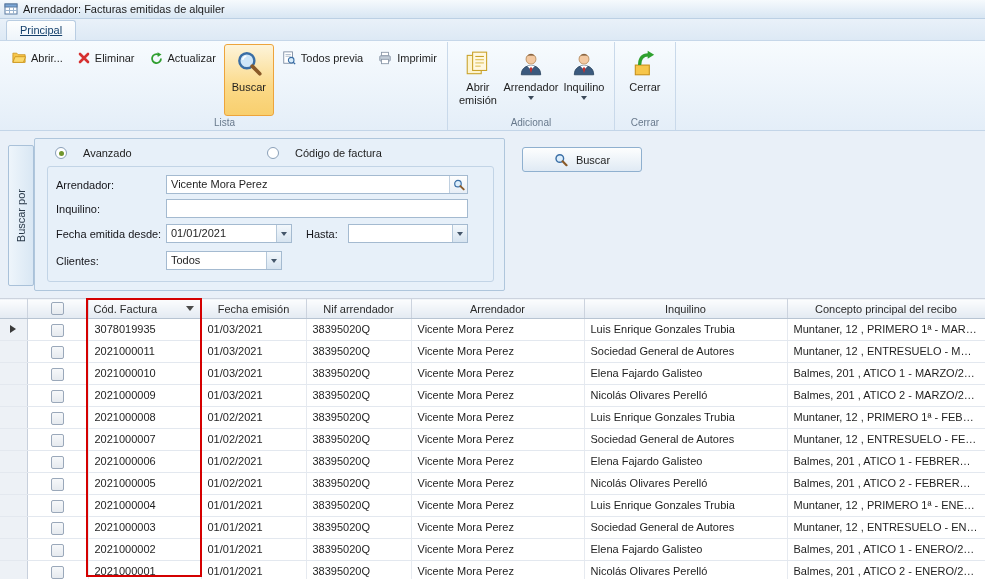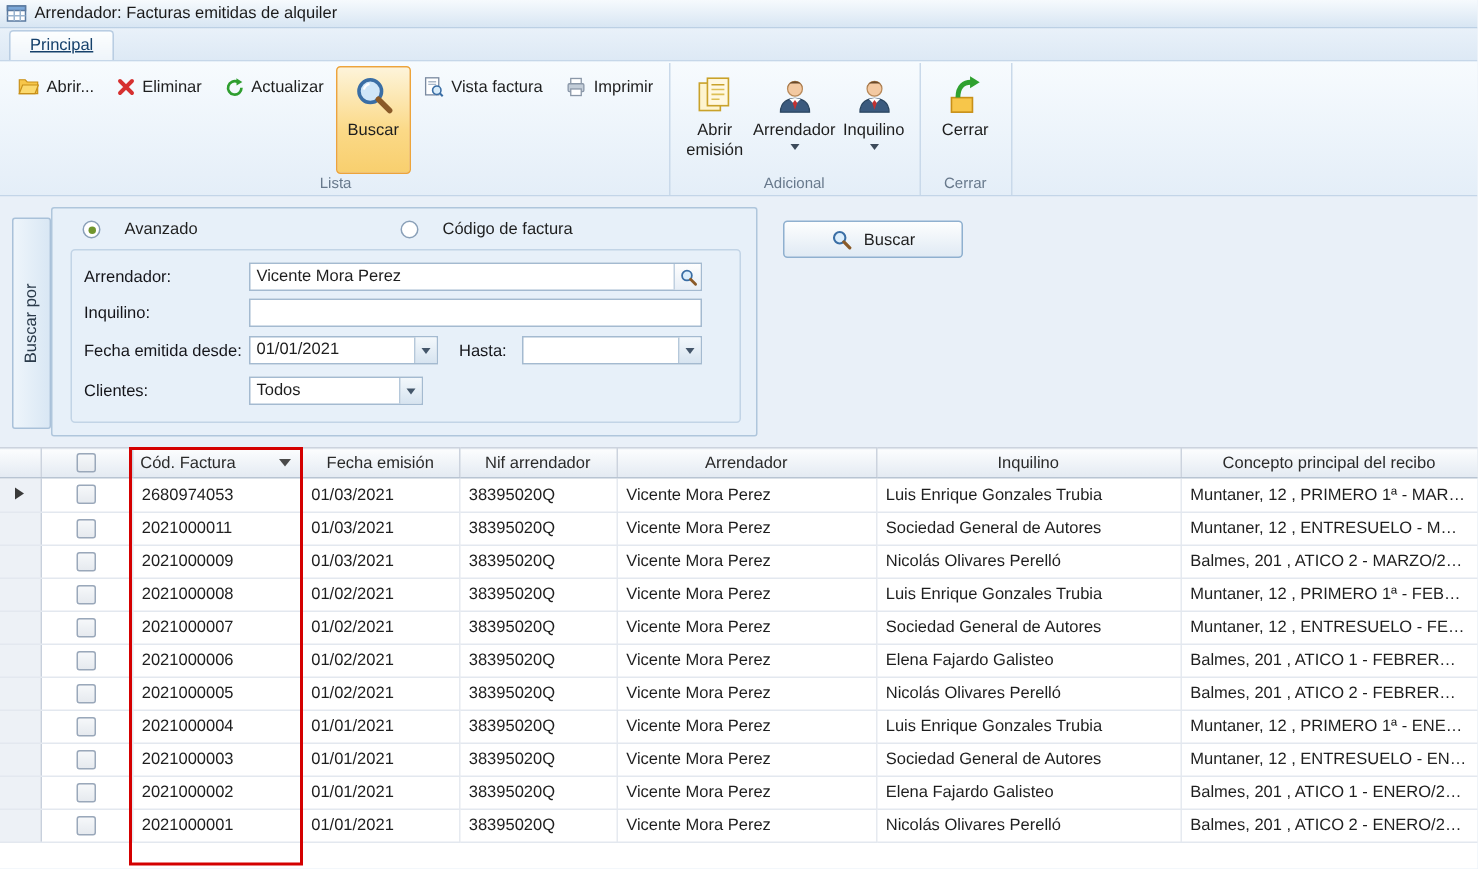--- a/index.html
+++ b/index.html
@@ -154,21 +154,21 @@
           <div class="smallbtn">
             <span class="icon">
                 <svg width="14" height="14" viewBox="0 0 16 16">
                   <rect x="2" y="1" width="10" height="13" fill="#fff" stroke="#7a8aa0"></rect>
                   <line x1="4" y1="4" x2="10" y2="4" stroke="#aab8c8"></line>
                   <line x1="4" y1="6" x2="10" y2="6" stroke="#aab8c8"></line>
                   <circle cx="10.5" cy="10.5" r="3.2" fill="#d8ecfa" stroke="#3a6ea5" stroke-width="1.2"></circle>
                   <line x1="12.8" y1="12.8" x2="15" y2="15" stroke="#3a6ea5" stroke-width="1.6"></line>
                 </svg>
               </span>
-            <span>Vista factura</span>
+            <span>Todos previa</span>
           </div>
           <div class="smallbtn">
             <span class="icon">
                 <svg width="14" height="14" viewBox="0 0 16 16">
                   <rect x="4" y="1.5" width="8" height="4" fill="#fff" stroke="#8a97a8"></rect>
                   <rect x="2" y="5.5" width="12" height="6" rx="1" fill="#c3cdd8" stroke="#8a97a8"></rect>
                   <rect x="4" y="9.5" width="8" height="5" fill="#fff" stroke="#8a97a8"></rect>
                 </svg>
               </span>
             <span>Imprimir</span>
@@ -345,36 +345,46 @@
           <th><span>Nif arrendador</span></th>
           <th><span>Arrendador</span></th>
           <th><span>Inquilino</span></th>
           <th><span>Concepto principal del recibo</span></th>
         </tr>
       </thead>
       <tbody>
           <tr>
             <td class="indcell"><span class="row-arrow"></span></td>
             <td class="cbcell"><span class="checkbox"></span></td>
-            <td>2680974053</td>
+            <td>3078019935</td>
             <td>01/03/2021</td>
             <td>38395020Q</td>
             <td>Vicente Mora Perez</td>
             <td>Luis Enrique Gonzales Trubia</td>
             <td>Muntaner, 12 , PRIMERO 1ª - MARZO...</td>
           </tr>
           <tr>
             <td class="indcell"></td>
             <td class="cbcell"><span class="checkbox"></span></td>
             <td>2021000011</td>
             <td>01/03/2021</td>
             <td>38395020Q</td>
             <td>Vicente Mora Perez</td>
             <td>Sociedad General de Autores</td>
             <td>Muntaner, 12 , ENTRESUELO - MARZ...</td>
+          </tr>
+          <tr>
+            <td class="indcell"></td>
+            <td class="cbcell"><span class="checkbox"></span></td>
+            <td>2021000010</td>
+            <td>01/03/2021</td>
+            <td>38395020Q</td>
+            <td>Vicente Mora Perez</td>
+            <td>Elena Fajardo Galisteo</td>
+            <td>Balmes, 201 , ATICO 1 - MARZO/2021</td>
           </tr>
           <tr>
             <td class="indcell"></td>
             <td class="cbcell"><span class="checkbox"></span></td>
             <td>2021000009</td>
             <td>01/03/2021</td>
             <td>38395020Q</td>
             <td>Vicente Mora Perez</td>
             <td>Nicolás Olivares Perelló</td>
             <td>Balmes, 201 , ATICO 2 - MARZO/2021</td>

